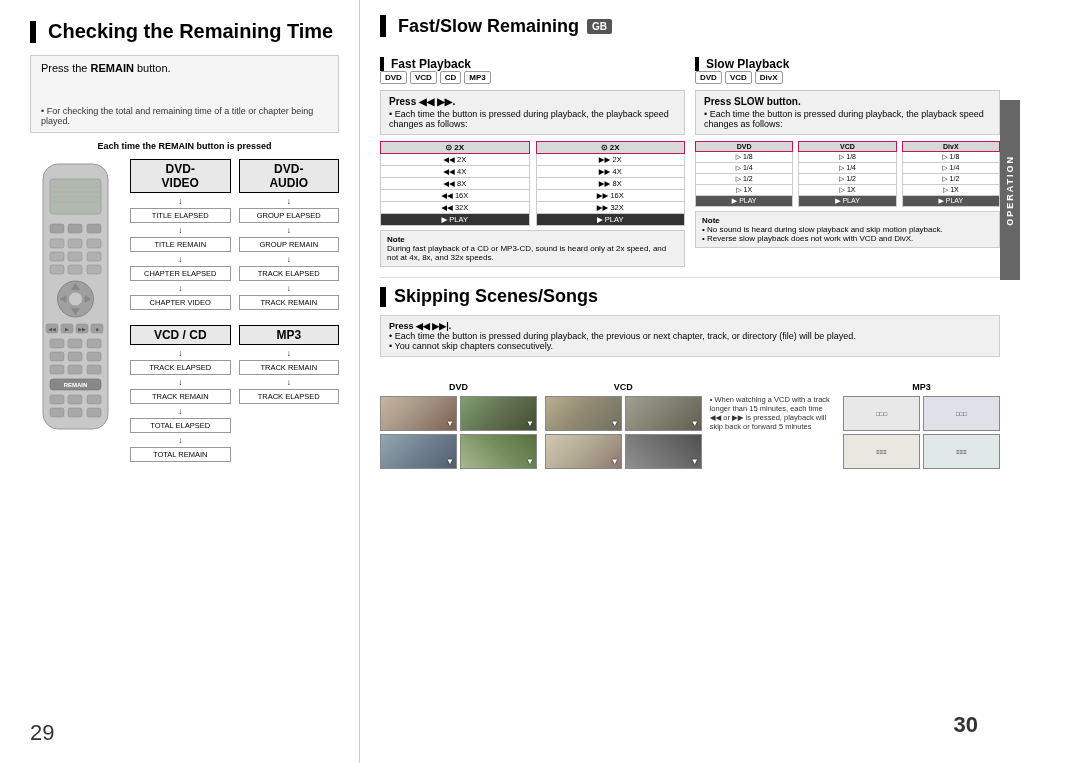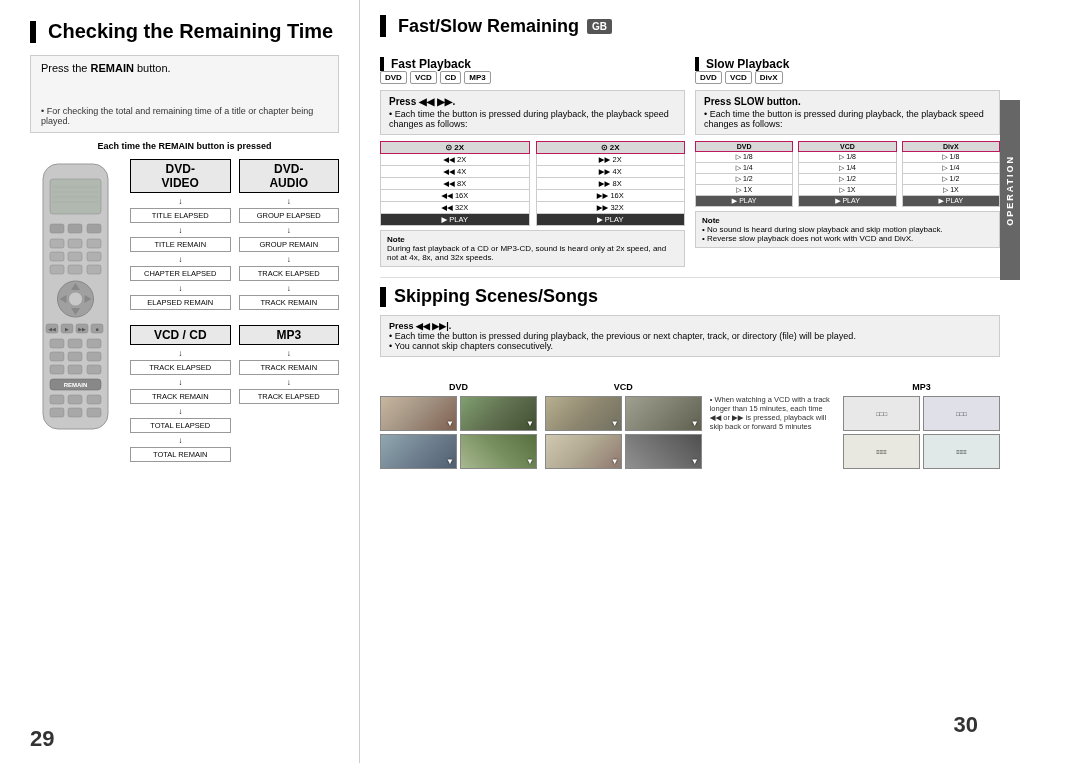--- a/index.html
+++ b/index.html
@@ -358,24 +358,24 @@
 
     .skipping-note {
       font-size: 7.5px;
       color: #333;
       margin-top: 5px;
     }
 
     
     .page-number-left {
       position: absolute;
-      bottom: 11px;
+      bottom: 17px;
       left: 30px;
       font-size: 22px;
-      font-weight: bold;
+      font-weight: normal;
       color: #333;
     }
 
     .page-number-right {
       position: absolute;
       bottom: 25px;
       right: 42px;
       font-size: 22px;
       font-weight: bold;
       color: #333;
@@ -517,21 +517,21 @@
 
           <div class="flow-col">
             <div class="flow-col-header">DVD-<br>VIDEO</div>
             <div class="flow-arrow">↓</div>
             <div class="flow-item">TITLE ELAPSED</div>
             <div class="flow-arrow">↓</div>
             <div class="flow-item">TITLE REMAIN</div>
             <div class="flow-arrow">↓</div>
             <div class="flow-item">CHAPTER ELAPSED</div>
             <div class="flow-arrow">↓</div>
-            <div class="flow-item">ELAPSED REMAIN</div>
+            <div class="flow-item">CHAPTER VIDEO</div>
           </div>
 
           <div class="flow-col">
             <div class="flow-col-header">DVD-<br>AUDIO</div>
             <div class="flow-arrow">↓</div>
             <div class="flow-item">GROUP ELAPSED</div>
             <div class="flow-arrow">↓</div>
             <div class="flow-item">GROUP REMAIN</div>
             <div class="flow-arrow">↓</div>
             <div class="flow-item">TRACK ELAPSED</div>

